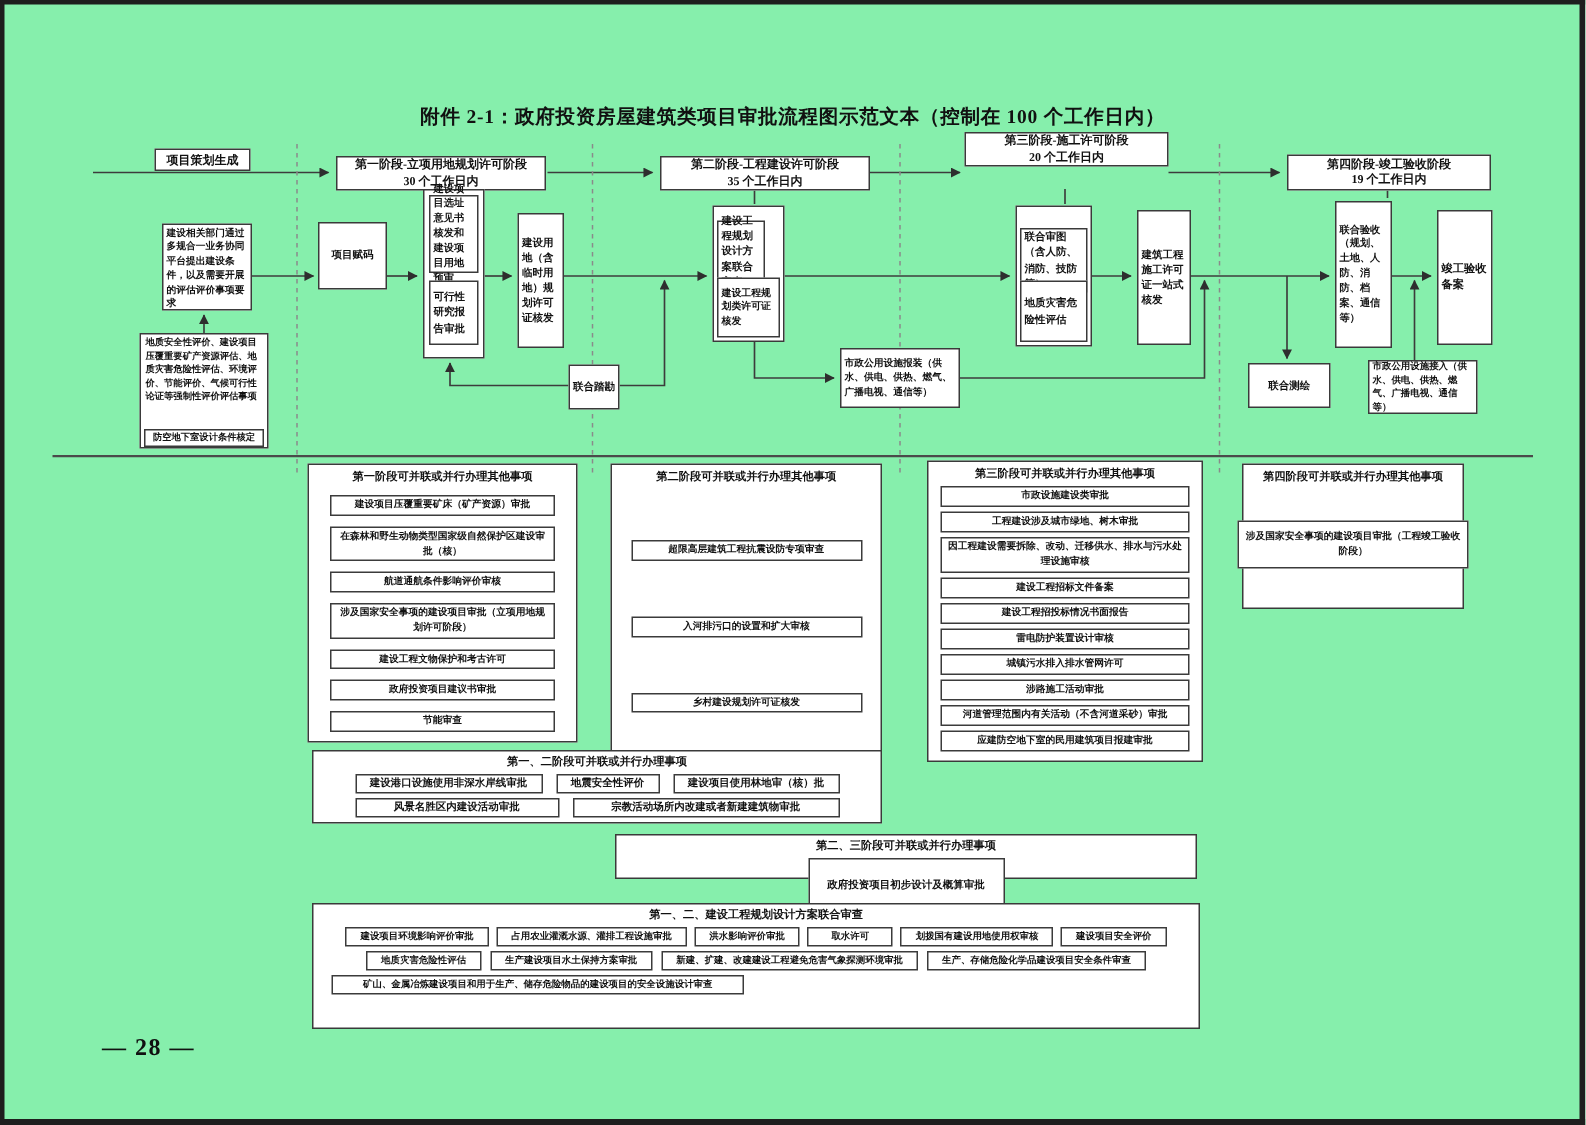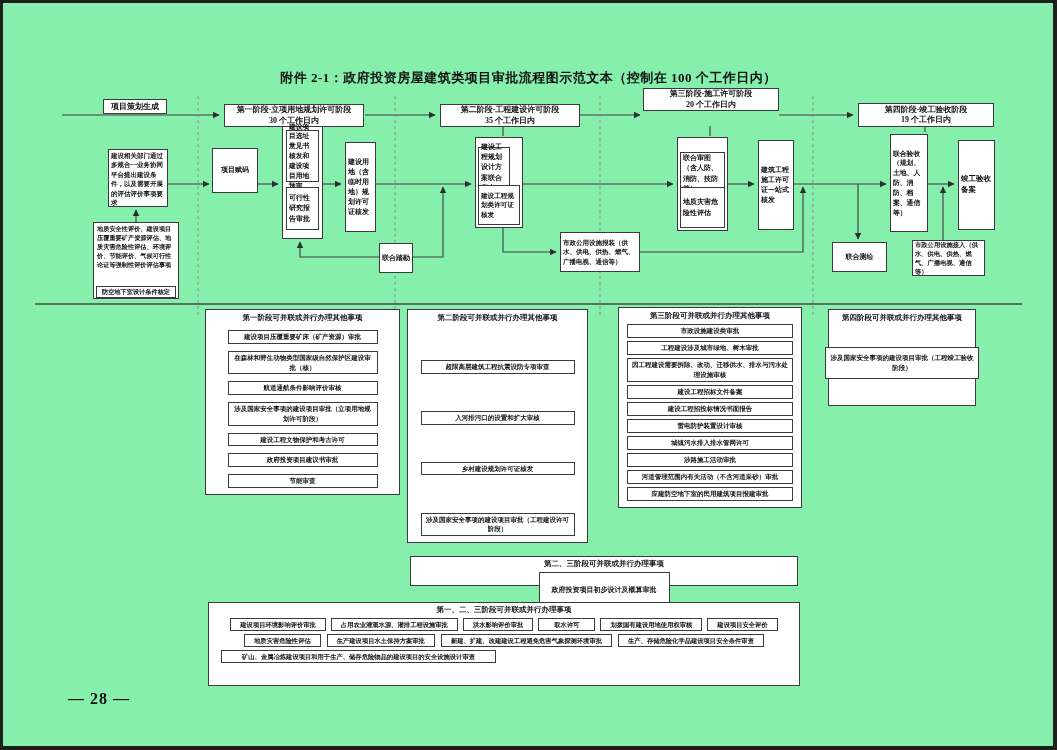--- a/index.html
+++ b/index.html
@@ -123,21 +123,21 @@
   <div class="fbox cont" style="left:677px;top:137px;width:51px;height:94px"></div>
   <div class="fbox" style="left:680px;top:152px;width:45px;height:43px">联合审图（含人防、消防、技防等）</div>
   <div class="fbox" style="left:680px;top:187px;width:45px;height:41px">地质灾害危险性评估</div>
   <div class="fbox" style="left:758px;top:140px;width:36px;height:90px">建筑工程施工许可证一站式核发</div>
   <div class="fbox" style="left:832px;top:242px;width:55px;height:30px">联合测绘</div>
 
   <div class="fbox" style="left:890px;top:134px;width:38px;height:98px;font-size:6.8px">联合验收（规划、土地、人防、消防、档案、通信等）</div>
   <div class="fbox" style="left:958px;top:140px;width:37px;height:90px;font-size:7.5px">竣工验收备案</div>
   <div class="fbox" style="left:912px;top:240px;width:73px;height:36px;font-size:6.3px">市政公用设施接入（供水、供电、供热、燃气、广播电视、通信等）</div>
 
-  <div class="pcol pcol-1" style="left:205px;top:309px;width:195px;height:186px">
+  <div class="pcol pcol-1" style="left:205px;top:309px;width:180px;height:186px">
     <div class="pcol-title">第一阶段可并联或并行办理其他事项</div>
     <div class="sitem">建设项目压覆重要矿床（矿产资源）审批</div>
     <div class="sitem">在森林和野生动物类型国家级自然保护区建设审批（核）</div>
     <div class="sitem">航道通航条件影响评价审核</div>
     <div class="sitem">涉及国家安全事项的建设项目审批（立项用地规划许可阶段）</div>
     <div class="sitem">建设工程文物保护和考古许可</div>
     <div class="sitem">政府投资项目建议书审批</div>
     <div class="sitem">节能审查</div>
   </div>
 
@@ -161,30 +161,42 @@
     <div class="sitem">涉路施工活动审批</div>
     <div class="sitem">河道管理范围内有关活动（不含河道采砂）审批</div>
     <div class="sitem">应建防空地下室的民用建筑项目报建审批</div>
   </div>
 
   <div class="pcol pcol-4" style="left:828px;top:309px;width:148px;height:97px">
     <div class="pcol-title">第四阶段可并联或并行办理其他事项</div>
     <div class="sitem">涉及国家安全事项的建设项目审批（工程竣工验收阶段）</div>
   </div>
 
+  <div class="cbox" style="left:208px;top:500px;width:380px;height:49px">
+    <div class="cbox-title">第一、二阶段可并联或并行办理事项</div>
+    <div class="crow">
+      <div class="sitem" style="font-size:7px">建设港口设施使用非深水岸线审批</div>
+      <div class="sitem" style="font-size:7px">地震安全性评价</div>
+      <div class="sitem" style="font-size:7px">建设项目使用林地审（核）批</div>
+    </div>
+    <div class="crow">
+      <div class="sitem" style="font-size:7px;padding:0 25px">风景名胜区内建设活动审批</div>
+      <div class="sitem" style="font-size:7px;padding:0 25px">宗教活动场所内改建或者新建建筑物审批</div>
+    </div>
+  </div>
 
   <div class="cbox" style="left:410px;top:556px;width:388px;height:30px">
     <div class="cbox-title">第二、三阶段可并联或并行办理事项</div>
     <div class="crow">
       <div class="sitem" style="font-size:7px;padding:12px 12px">政府投资项目初步设计及概算审批</div>
     </div>
   </div>
 
   <div class="cbox" style="left:208px;top:602px;width:592px;height:84px">
-    <div class="cbox-title">第一、二、三阶段可并联或并行办理事项</div>
+    <div class="cbox-title">第一、二、建设工程规划设计方案联合审查</div>
     <div class="crow" style="gap:5px">
       <div class="sitem f62">建设项目环境影响评价审批</div>
       <div class="sitem f62">占用农业灌溉水源、灌排工程设施审批</div>
       <div class="sitem f62">洪水影响评价审批</div>
       <div class="sitem f62" style="padding:0 15px">取水许可</div>
       <div class="sitem f62">划拨国有建设用地使用权审核</div>
       <div class="sitem f62">建设项目安全评价</div>
     </div>
     <div class="crow" style="gap:6px">
       <div class="sitem f62">地质灾害危险性评估</div>

